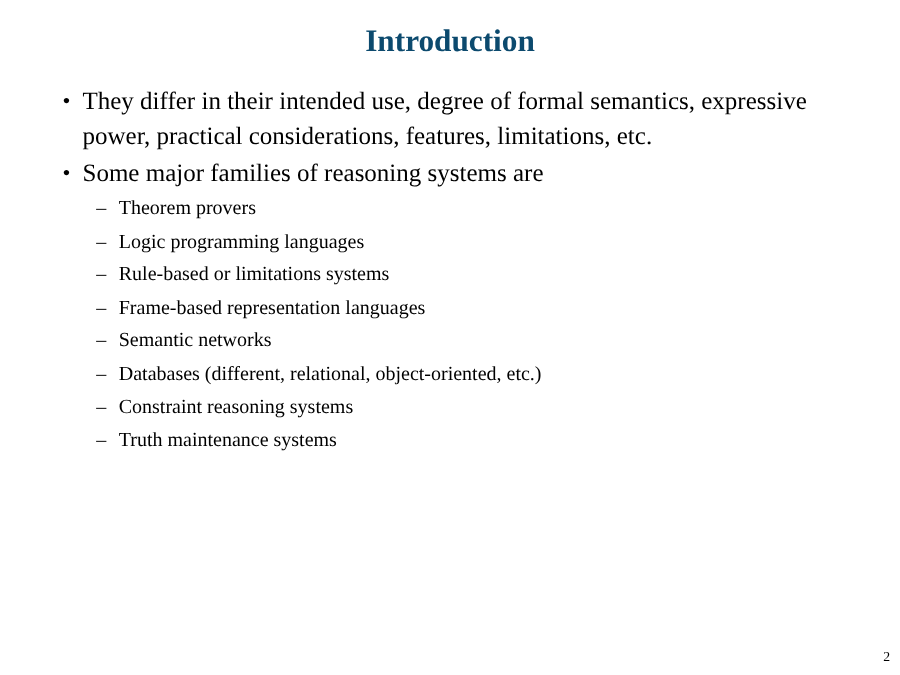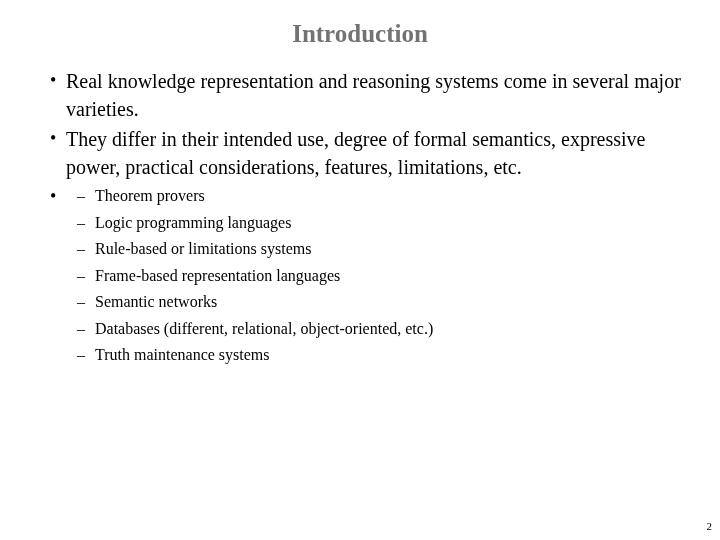--- a/index.html
+++ b/index.html
@@ -16,21 +16,21 @@
     font-family: "Liberation Serif", "DejaVu Serif", serif;
     color: #000000;
   }
   .title {
     margin: 0;
     padding-top: 19px;
     text-align: center;
     font-size: 25px;
     line-height: 30px;
     font-weight: bold;
-    color: #737373;
+    color: #0c4a6e;
   }
   ul.l1 {
     list-style: none;
     margin: 18px 0 0 0;
     padding: 0 38px 0 50px;
     font-size: 20px;
     line-height: 28px;
   }
   ul.l1 > li {
     position: relative;
@@ -69,26 +69,26 @@
     line-height: 11px;
     color: #000000;
   }
 </style>
 </head>
 <body>
 
 <div class="slide">
   <h1 class="title">Introduction</h1>
   <ul class="l1" id="bullet-list">
-      <li><span>Real knowledge representation and reasoning systems come in several major varieties.</span></li>
       <li><span>They differ in their intended use, degree of formal semantics, expressive power, practical considerations, features, limitations, etc.</span></li>
-      <li><ul class="l2">
+      <li><span>Some major families of reasoning systems are</span><ul class="l2">
           <li>Theorem provers</li>
           <li>Logic programming languages</li>
           <li>Rule-based or limitations systems</li>
           <li>Frame-based representation languages</li>
           <li>Semantic networks</li>
           <li>Databases (different, relational, object-oriented, etc.)</li>
+          <li>Constraint reasoning systems</li>
           <li>Truth maintenance systems</li>
         </ul></li>
     </ul>
   <div class="pagenum">2</div>
 </div>
 
 </body></html>

